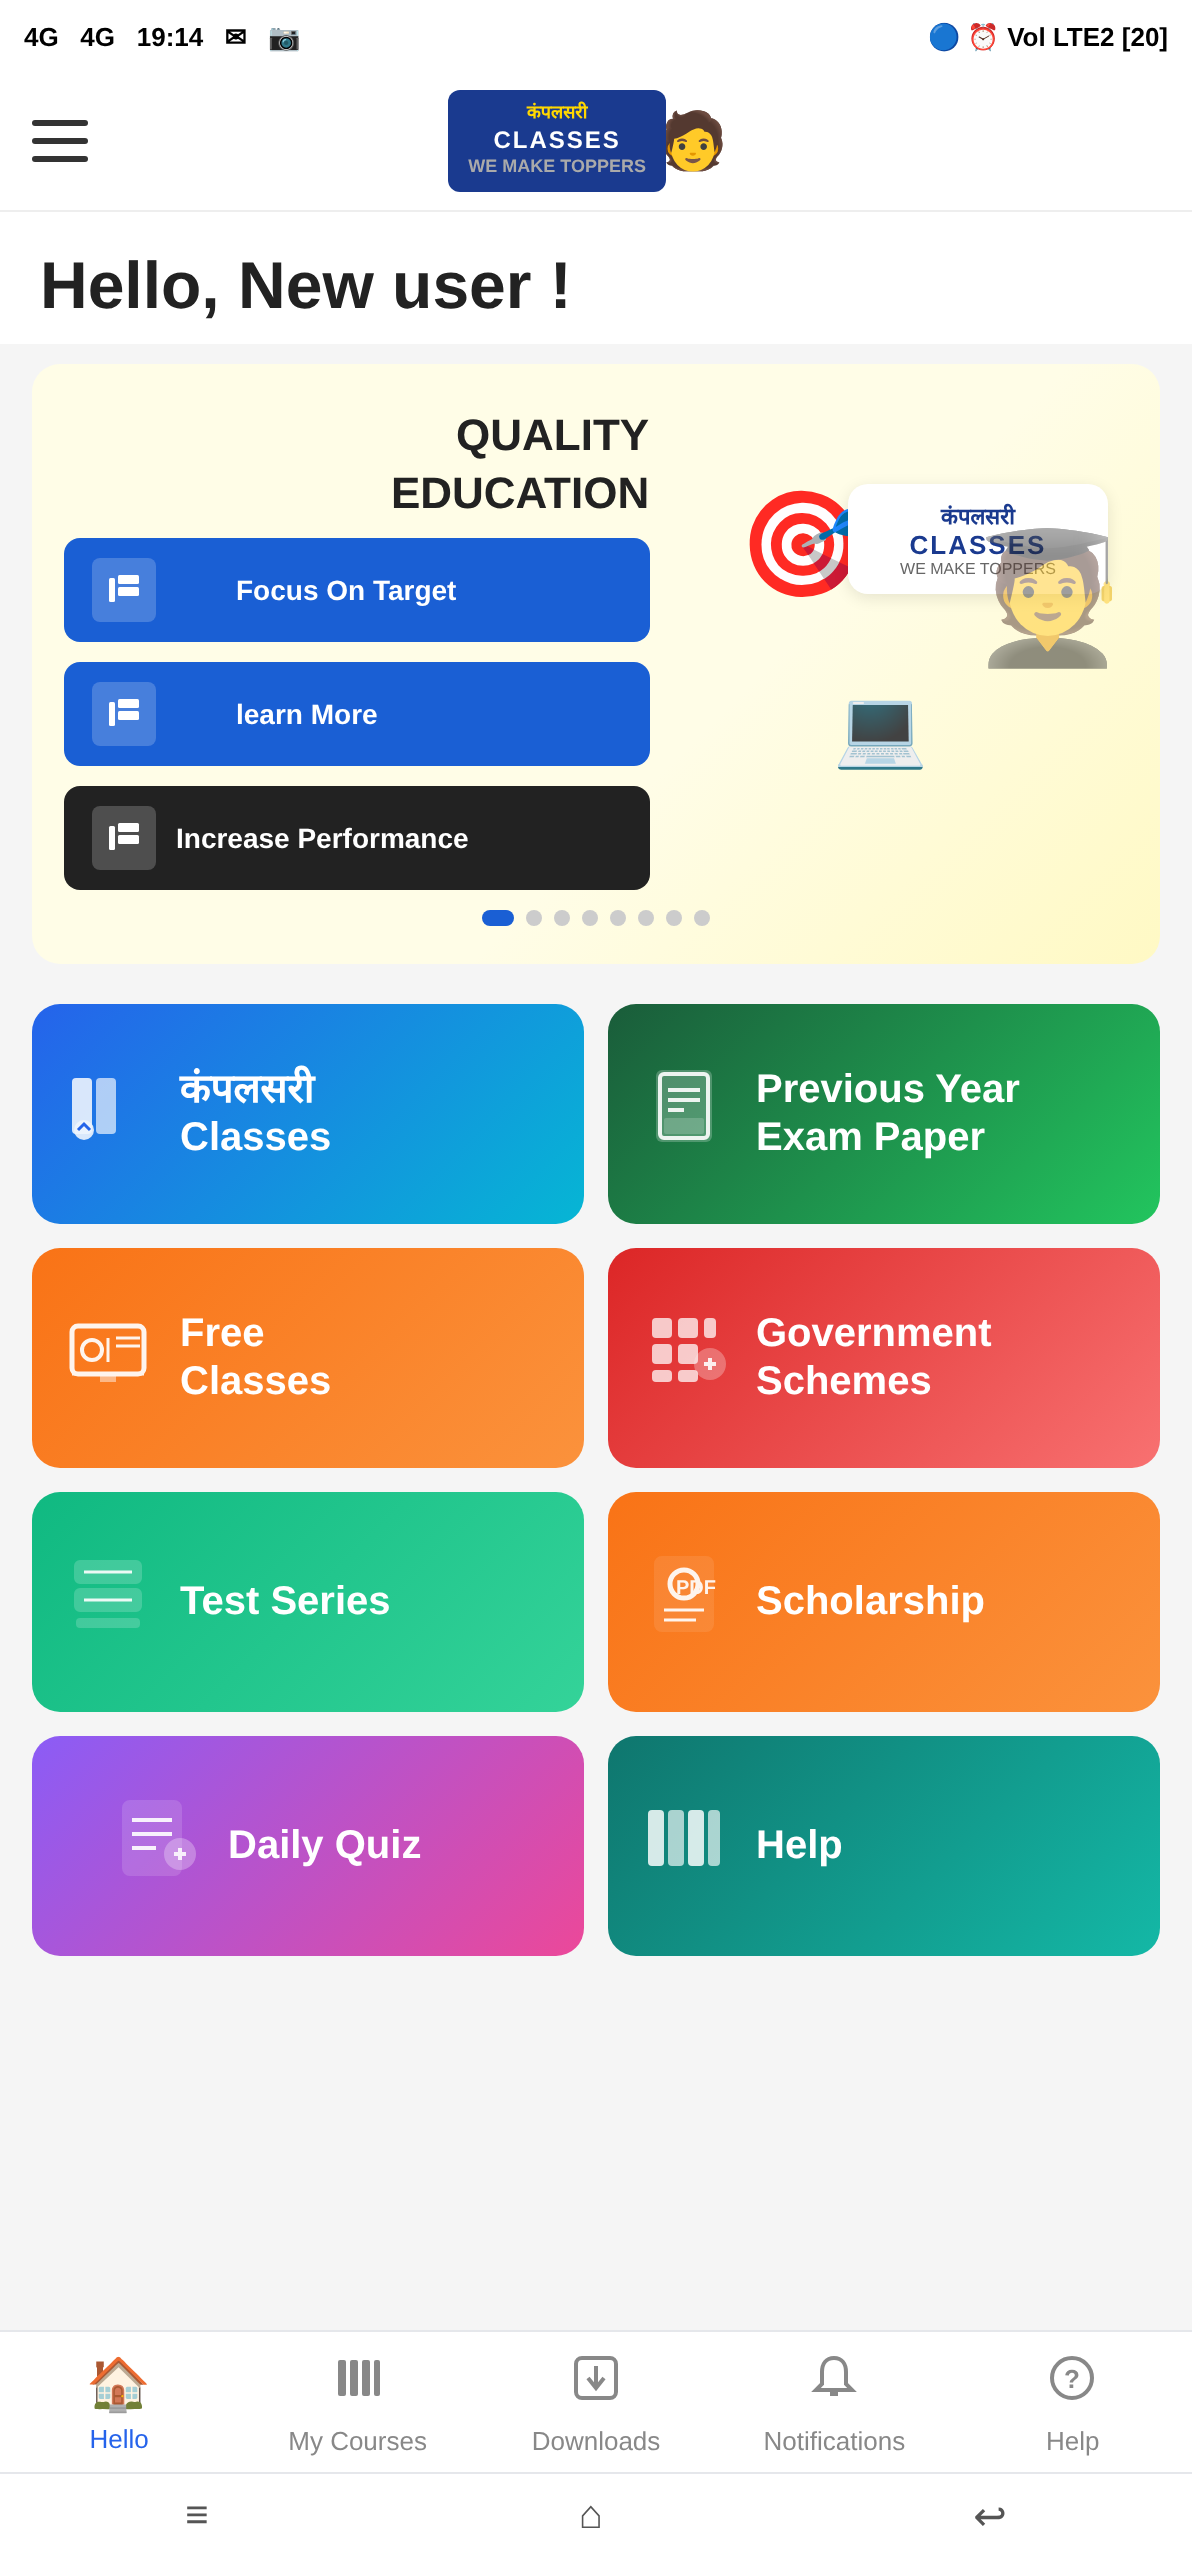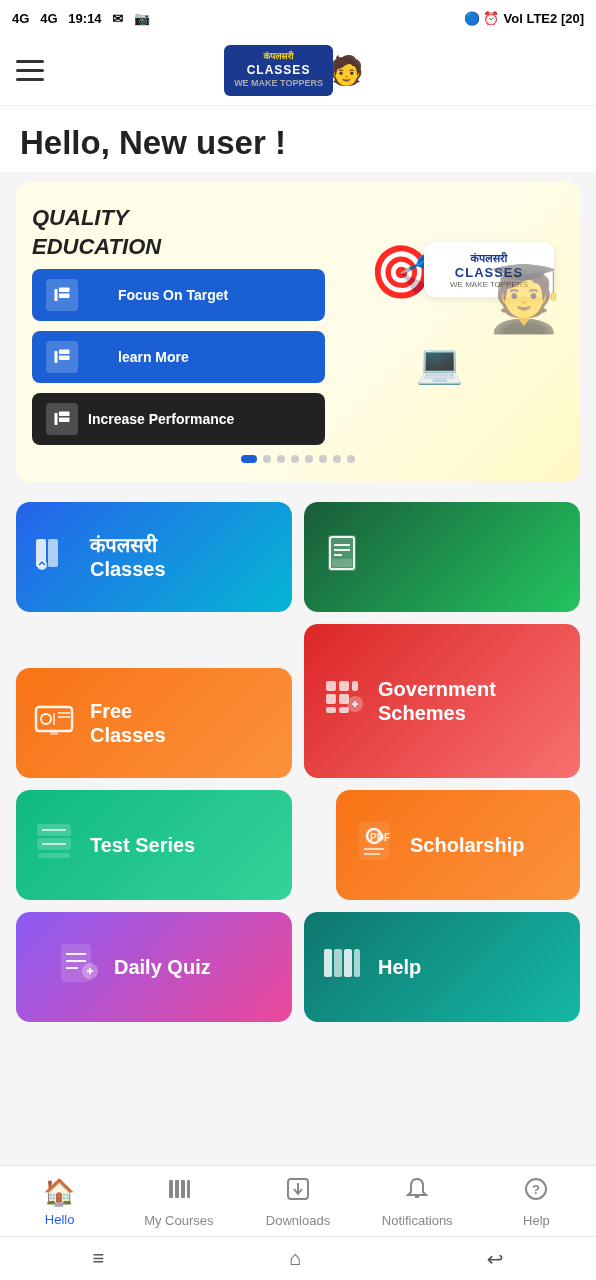--- a/index.html
+++ b/index.html
@@ -99,27 +99,26 @@
     .banner {
       margin: 10px 16px;
       background: linear-gradient(135deg, #fffde7 60%, #fff9c4 100%);
       border-radius: 14px;
       padding: 20px 16px 14px 16px;
       position: relative;
       min-height: 300px;
       overflow: hidden;
     }
     .banner-title {
-      text-align: left;
+      text-align: right;
       font-size: 26px;
       font-weight: 900;
       color: #222;
       line-height: 1.1;
       margin-bottom: 4px;
-      font-style: italic;
     }
     .banner-title span {
       font-size: 22px;
       font-weight: 700;
     }
     .banner-btn {
       display: flex;
       align-items: center;
       gap: 10px;
       border-radius: 8px;
@@ -212,24 +211,24 @@
       color: rgba(255,255,255,0.9);
     }
     .grid-card-label {
       font-size: 20px;
       font-weight: 800;
       color: #fff;
       line-height: 1.2;
     }
     .card-kampalsari { background: linear-gradient(135deg, #2563eb, #06b6d4); }
     .card-previous { background: linear-gradient(135deg, #1a5c3a, #22c55e); }
-    .card-free { background: linear-gradient(135deg, #f97316, #fb923c); margin-top: 44px; }
+    .card-free { background: linear-gradient(135deg, #f97316, #fb923c); }
     .card-govt { background: linear-gradient(135deg, #dc2626, #f87171); }
     .card-test { background: linear-gradient(135deg, #10b981, #34d399); }
-    .card-scholarship { background: linear-gradient(135deg, #f97316, #fb923c); margin-left: 32px; }
+    .card-scholarship { background: linear-gradient(135deg, #f97316, #fb923c); }
     .card-quiz { background: linear-gradient(135deg, #8b5cf6, #ec4899); padding-left: 40px; }
     .card-books { background: linear-gradient(135deg, #0f766e, #14b8a6); }
 
     
     .bottom-nav {
       position: fixed;
       bottom: 44px;
       left: 0;
       width: 596px;
       background: #fff;
@@ -407,20 +406,21 @@
     <div class="grid-card-icon">
       <svg class="card-icon-svg" viewBox="0 0 44 44" fill="none">
         <rect x="8" y="4" width="28" height="36" rx="3" fill="white" opacity="0.25"></rect>
         <rect x="10" y="6" width="24" height="32" rx="2" stroke="white" stroke-width="2" fill="none"></rect>
         <line x1="14" y1="14" x2="30" y2="14" stroke="white" stroke-width="2"></line>
         <line x1="14" y1="19" x2="30" y2="19" stroke="white" stroke-width="2"></line>
         <line x1="14" y1="24" x2="22" y2="24" stroke="white" stroke-width="2"></line>
         <rect x="12" y="28" width="20" height="8" rx="1" fill="white" opacity="0.2"></rect>
       </svg>
     </div>
+    <div class="grid-card-label">Previous Year Exam Paper</div>
   </div>
 
   <div class="grid-card card-free">
     <div class="grid-card-icon">
       <svg class="card-icon-svg" viewBox="0 0 44 44" fill="none">
         <rect x="4" y="10" width="36" height="24" rx="3" stroke="white" stroke-width="2.5" fill="none"></rect>
         <circle cx="14" cy="22" r="5" stroke="white" stroke-width="2" fill="none"></circle>
         <line x1="22" y1="16" x2="22" y2="28" stroke="white" stroke-width="1.5"></line>
         <line x1="26" y1="16" x2="38" y2="16" stroke="white" stroke-width="1.5"></line>
         <line x1="26" y1="20" x2="38" y2="20" stroke="white" stroke-width="1.5"></line>

